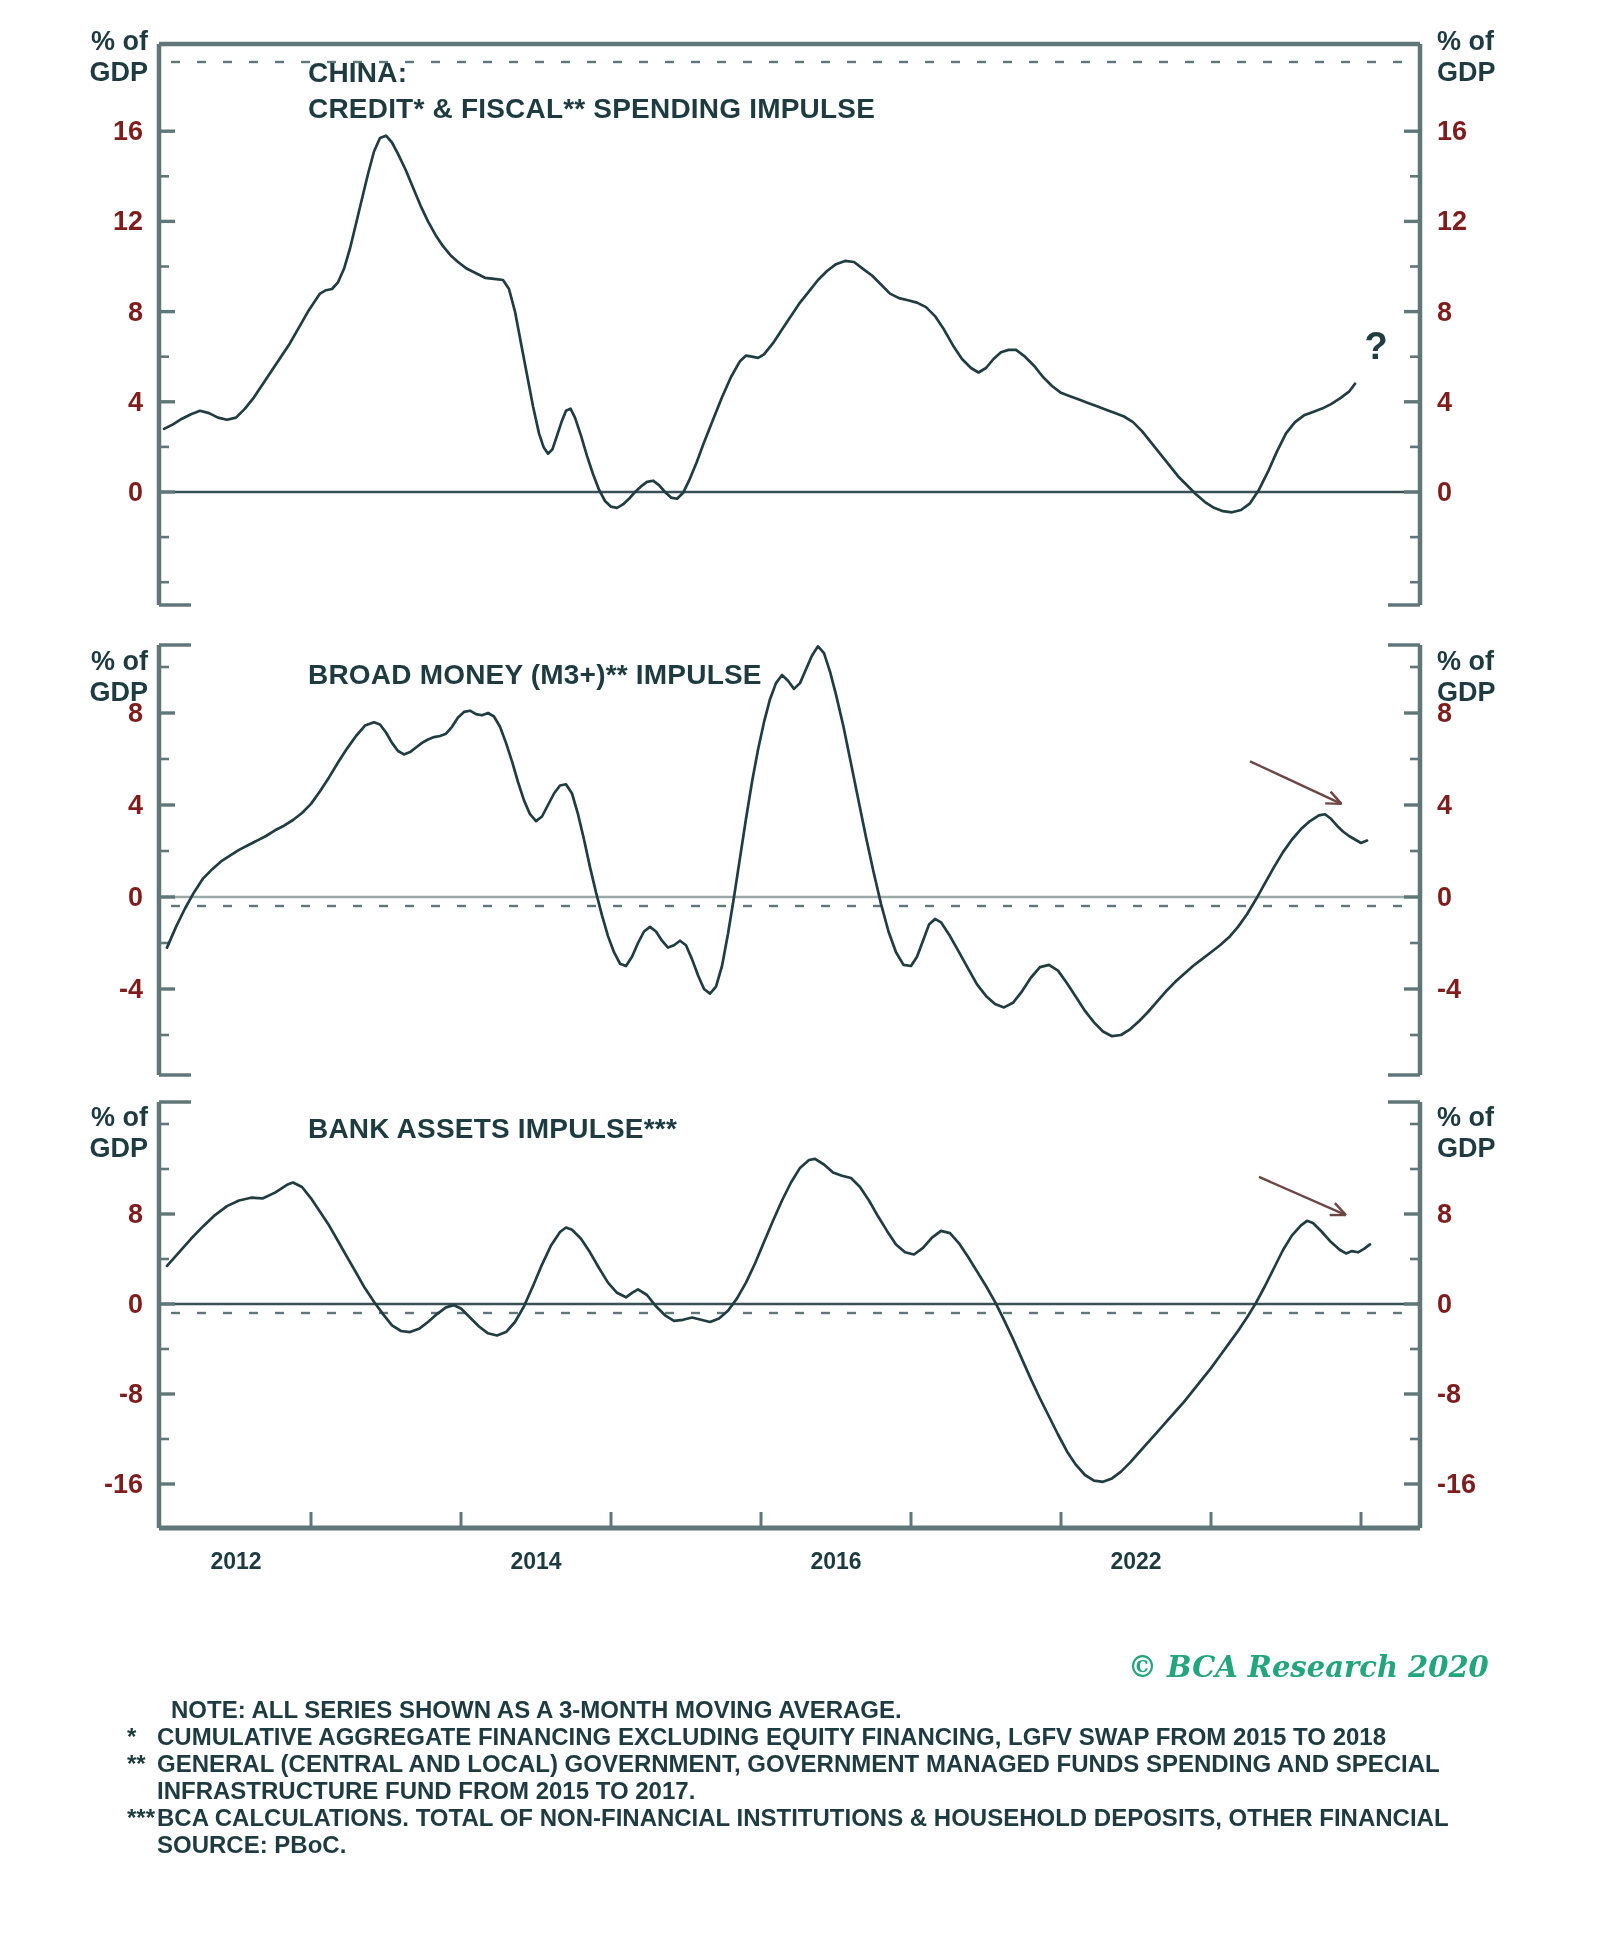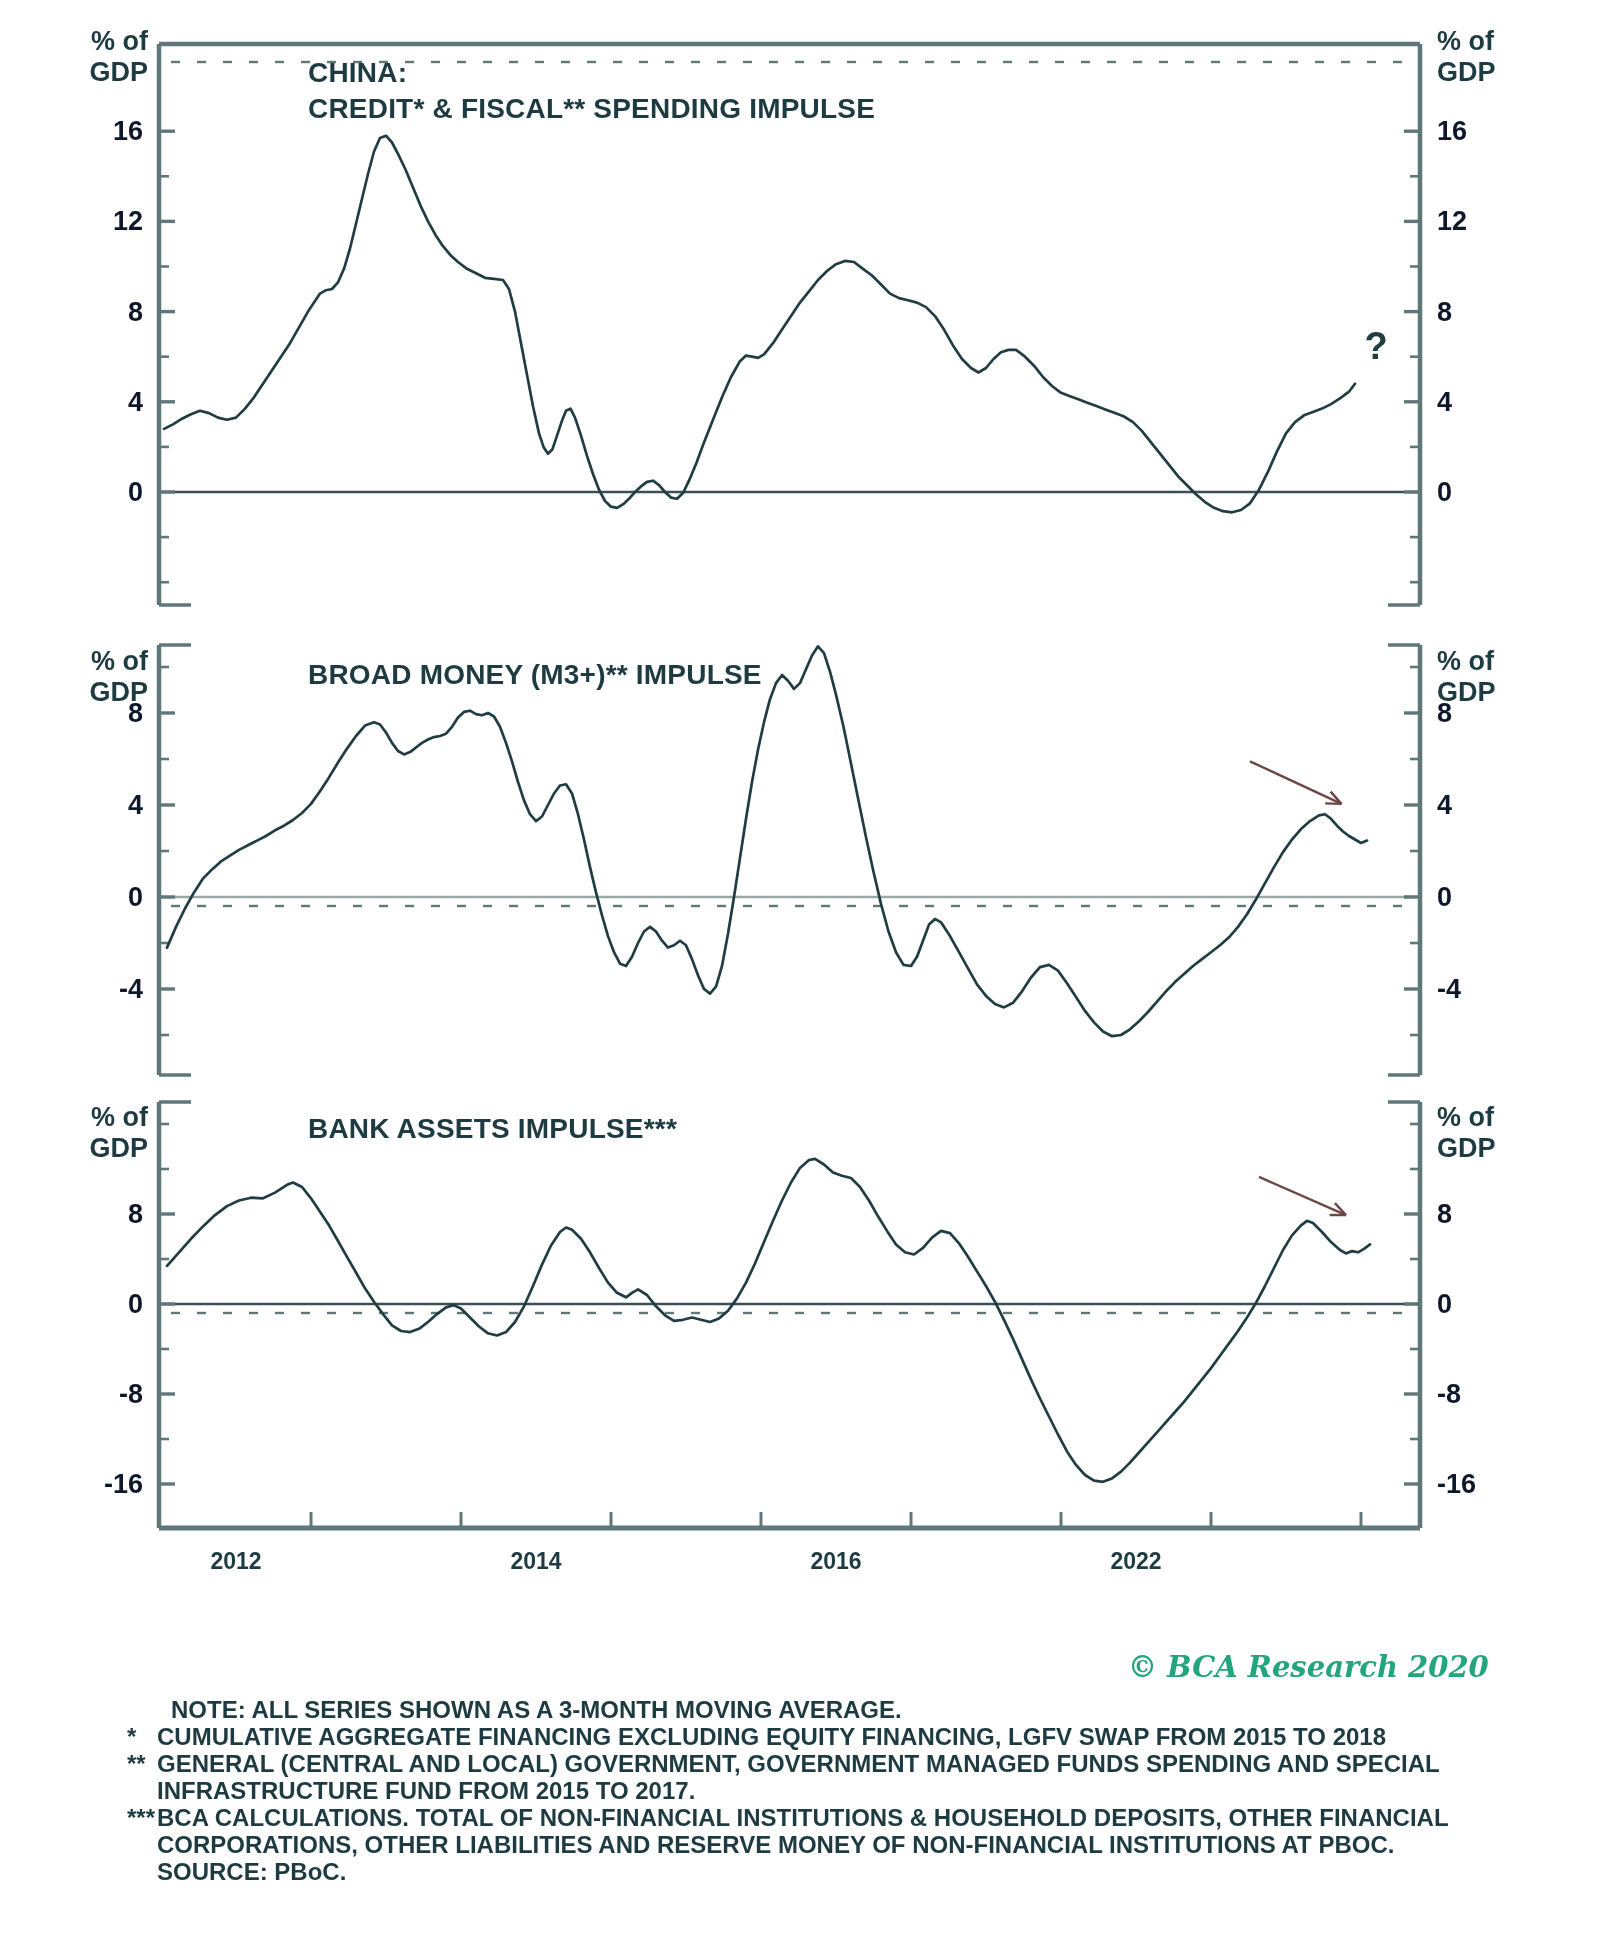--- a/index.html
+++ b/index.html
@@ -4,21 +4,21 @@
 <style>
   html,body{margin:0;padding:0;background:#ffffff;}
   #fig{position:relative;width:1600px;height:1936px;background:#ffffff;overflow:hidden;
        font-family:"Liberation Sans", sans-serif;color:#1d3b40;}
   #canvas{position:absolute;left:0;top:0;}
   .ylab{position:absolute;font-weight:bold;font-size:27px;line-height:31px;color:#1d3b40;white-space:pre;}
   .ylab.left{width:112px;text-align:right;}
   .ylab.right{width:130px;text-align:left;}
   .title{position:absolute;left:308px;font-weight:bold;font-size:28px;line-height:34px;
          letter-spacing:0.2px;color:#1d3b40;white-space:nowrap;}
-  .ticklab{position:absolute;font-weight:bold;font-size:27px;color:#0f172a;transform:translateY(-50%);}
+  .ticklab{position:absolute;font-weight:bold;font-size:27px;color:#7f1d1d;transform:translateY(-50%);}
   .ticklab.l{width:72px;text-align:right;}
   .ticklab.r{width:90px;text-align:left;}
   .yearlab{position:absolute;top:1548px;width:140px;margin-left:-70px;text-align:center;
            font-weight:bold;font-size:23px;color:#1d3b40;}
   #footnotes{position:absolute;left:127px;top:1696px;font-weight:bold;font-size:24px;
              line-height:27px;color:#1d3b40;}
   .fnrow{position:relative;white-space:nowrap;height:27px;}
   .fnmark{position:absolute;left:0;top:0;}
   .fntext{display:inline-block;margin-left:44px;}
   .fntext.ind{margin-left:30px;}
@@ -290,21 +290,20 @@
   <div class="ylab left" style="left:36px;top:1102px"><span>% of</span><br><span>GDP</span></div>
   <div class="ylab right" style="left:1437px;top:1102px"><span>% of</span><br><span>GDP</span></div>
 
   <div id="copyright" style="color: rgb(35, 165, 125);">© BCA Research 2020</div>
   <div id="footnotes">
       <div class="fnrow"><span class="fntext">NOTE: ALL SERIES SHOWN AS A 3-MONTH MOVING AVERAGE.</span></div>
       <div class="fnrow"><span class="fnmark">*</span><span class="fntext ind">CUMULATIVE AGGREGATE FINANCING EXCLUDING EQUITY FINANCING, LGFV SWAP FROM 2015 TO 2018</span></div>
       <div class="fnrow"><span class="fnmark">**</span><span class="fntext ind">GENERAL (CENTRAL AND LOCAL) GOVERNMENT, GOVERNMENT MANAGED FUNDS SPENDING AND SPECIAL</span></div>
       <div class="fnrow"><span class="fntext ind">INFRASTRUCTURE FUND FROM 2015 TO 2017.</span></div>
       <div class="fnrow"><span class="fnmark">***</span><span class="fntext ind">BCA CALCULATIONS. TOTAL OF NON-FINANCIAL INSTITUTIONS &amp; HOUSEHOLD DEPOSITS, OTHER FINANCIAL</span></div>
-      <div class="fnrow"><span class="fntext ind">CORPORATIONS, OTHER LIABILITIES AND RESERVE MONEY OF NON-FINANCIAL INSTITUTIONS AT PBOC.</span></div>
       <div class="fnrow"><span class="fntext ind">SOURCE: PBoC.</span></div>
     </div>
 <div class="ticklab l" style="left: 71px; top: 492px;">0</div>
     <div class="ticklab r" style="left: 1437px; top: 492px;">0</div>
     <div class="ticklab l" style="left: 71px; top: 401.8px;">4</div>
     <div class="ticklab r" style="left: 1437px; top: 401.8px;">4</div>
     <div class="ticklab l" style="left: 71px; top: 311.6px;">8</div>
     <div class="ticklab r" style="left: 1437px; top: 311.6px;">8</div>
     <div class="ticklab l" style="left: 71px; top: 221.4px;">12</div>
     <div class="ticklab r" style="left: 1437px; top: 221.4px;">12</div>

